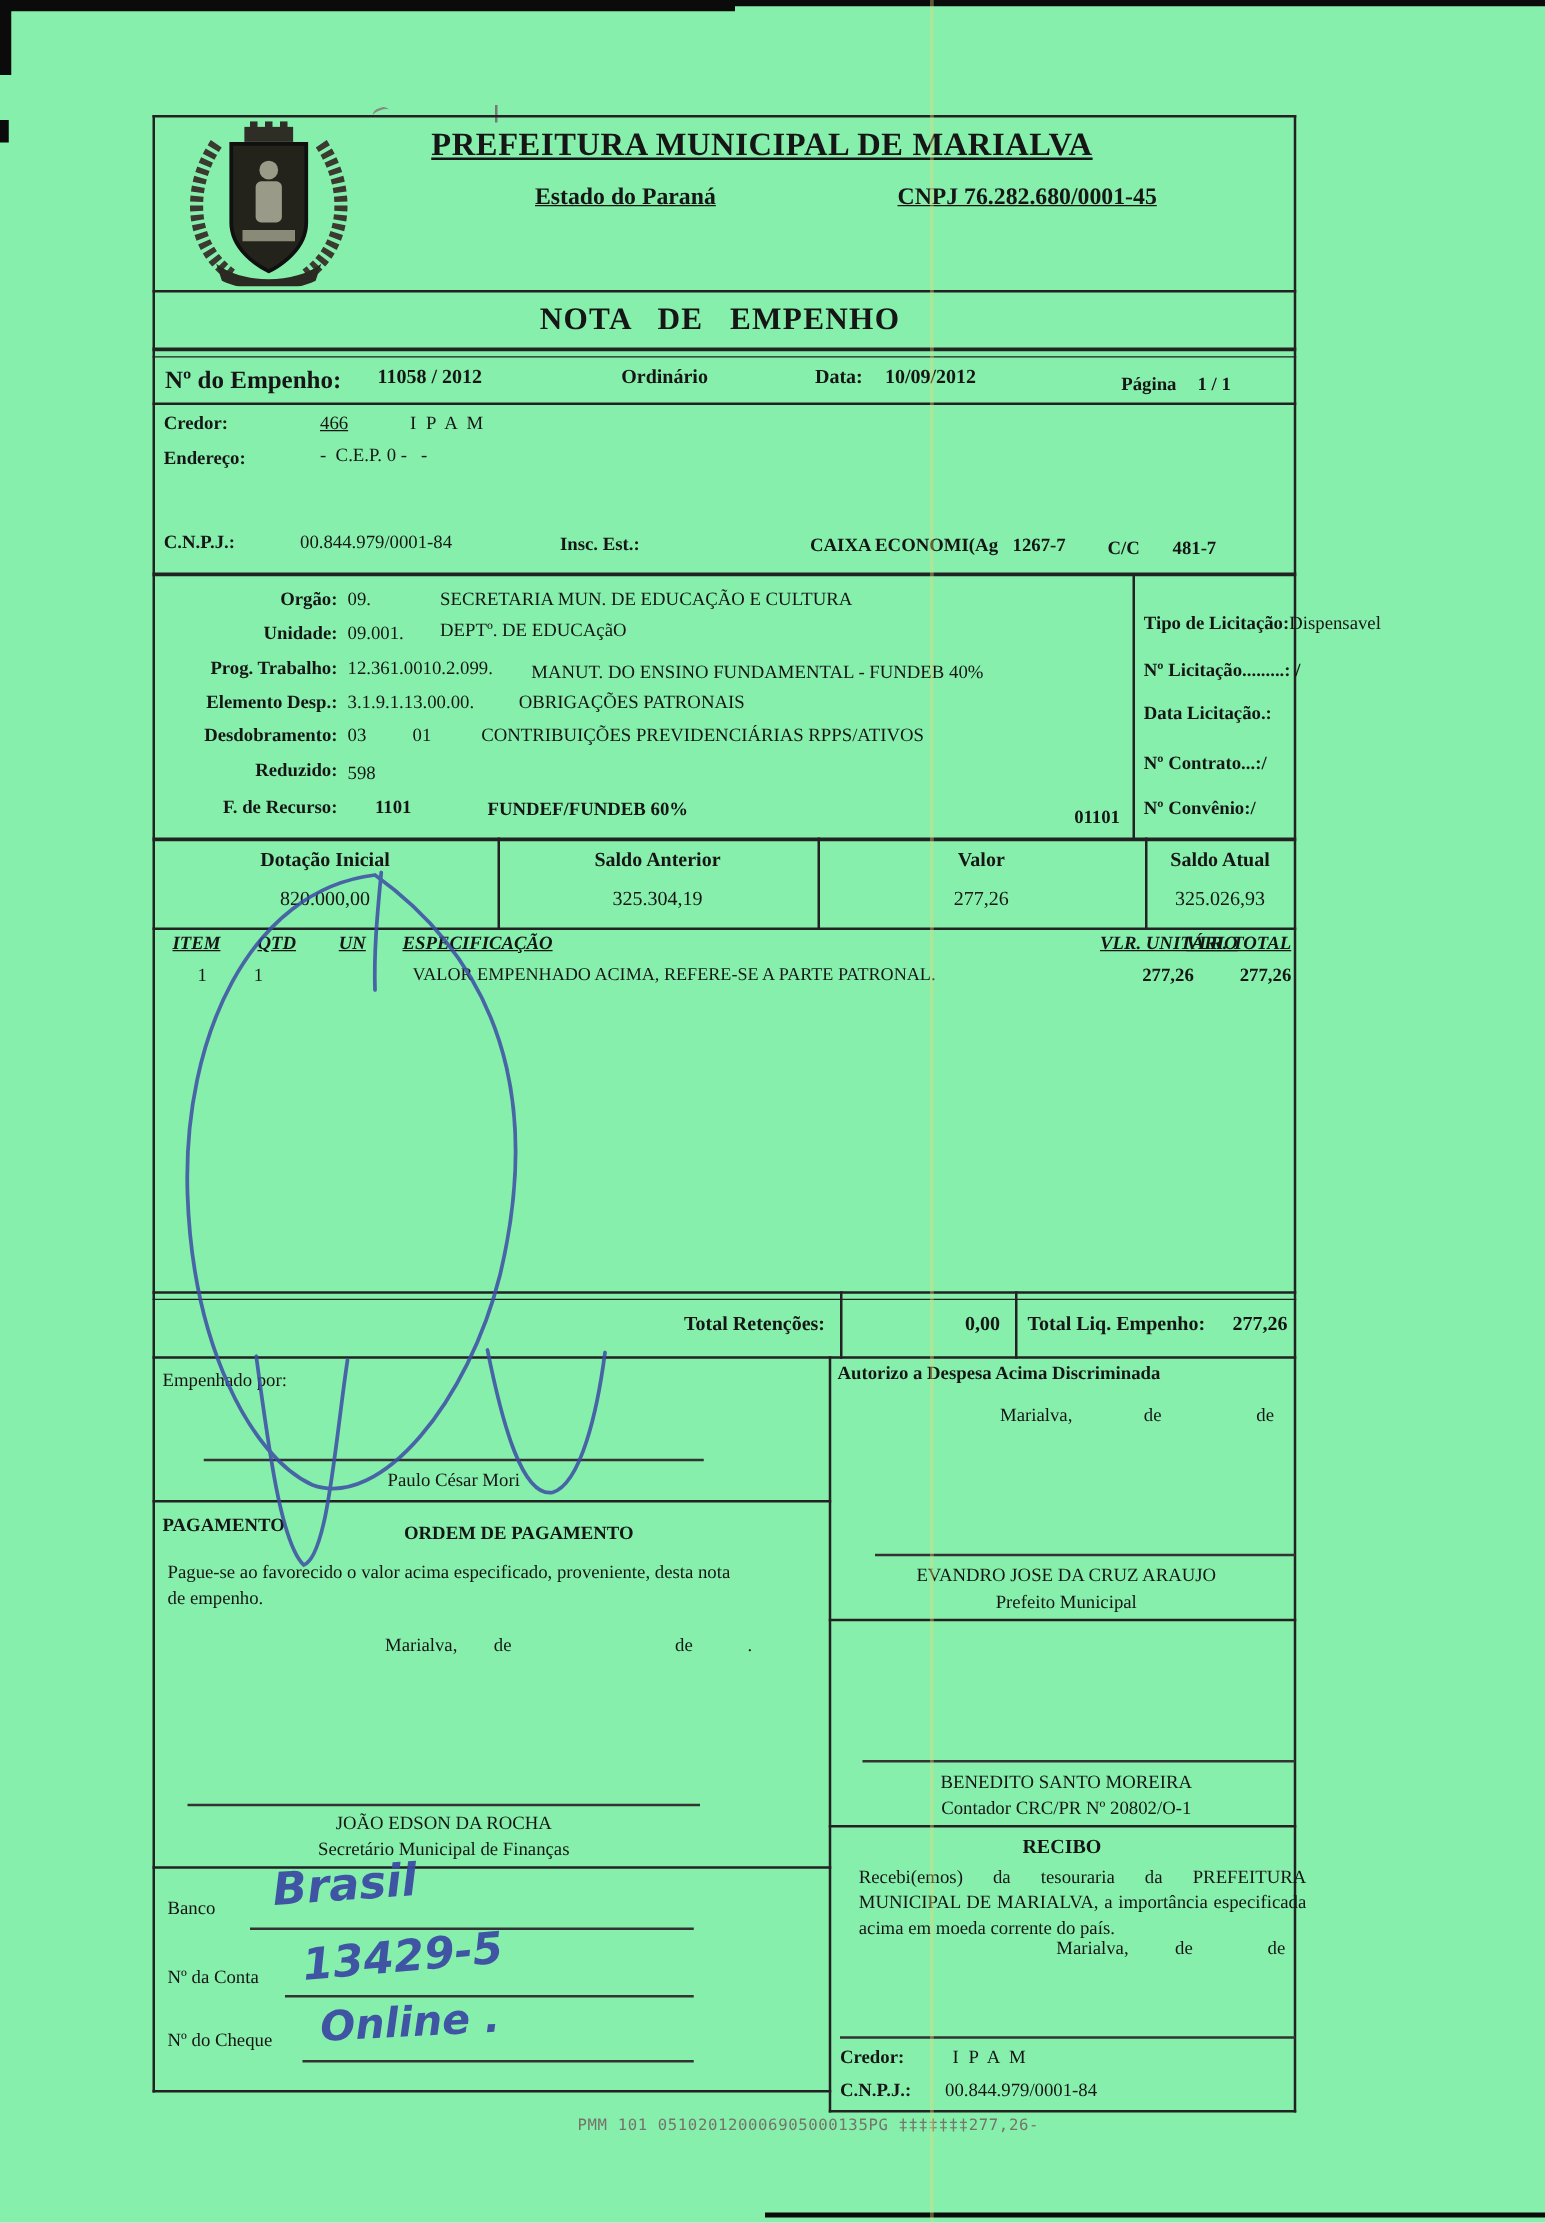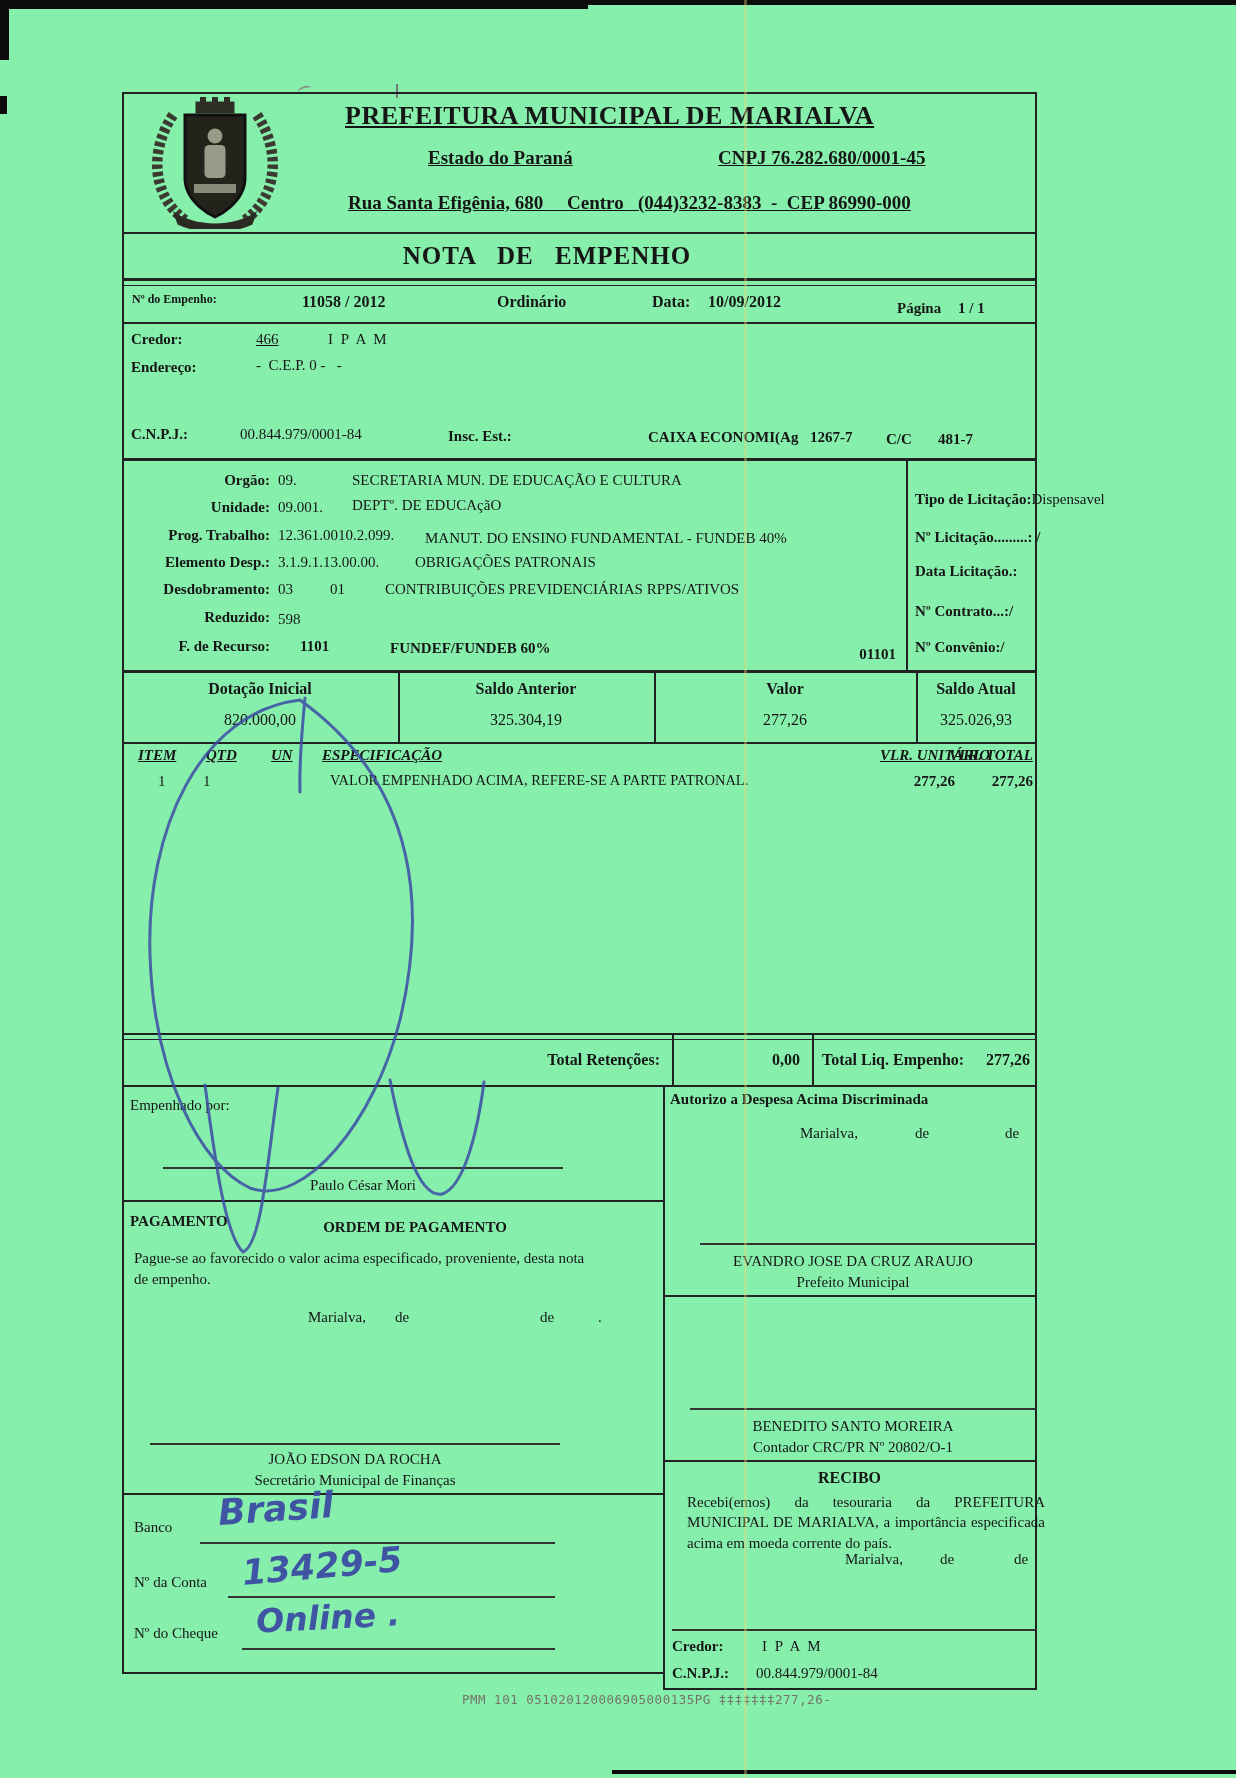--- a/index.html
+++ b/index.html
@@ -46,28 +46,27 @@
       <path d="M30,12 L70,12 L70,54 C70,71 50,80 50,80 C50,80 30,71 30,54 Z" fill="#23231c" stroke="#101010" stroke-width="2"></path>
       <circle cx="50" cy="26" r="5" fill="#9a9a88"></circle>
       <rect x="43" y="32" width="14" height="22" rx="3" fill="#9a9a88"></rect>
       <rect x="36" y="58" width="28" height="6" fill="#8a8a78"></rect>
       <path d="M22,76 C36,87 64,87 78,76 L75,85 C60,92 40,92 25,85 Z" fill="#2a2a22"></path>
     </svg>
   </div>
   <div class="t b u" style="left:345px;top:100px;font-size:26px;letter-spacing:.5px;">PREFEITURA MUNICIPAL DE MARIALVA</div>
   <div class="t b u" style="left:428px;top:147px;font-size:19px;">Estado do Paraná</div>
   <div class="t b u" style="left:718px;top:147px;font-size:19px;">CNPJ 76.282.680/0001-45</div>
-  <div class="t b u" style="left:348px;top:192px;font-size:19px;">Rua Santa Efigênia, 680     Centro   (044)3232-8383  -  CEP 86990-000</div>
   <div class="hl" style="left:122px;top:232px;width:915px;height:2px;"></div>
 
-  <div class="t b c" style="left:105px;top:241px;width:884px;font-size:25px;word-spacing:14px;letter-spacing:1px;">NOTA DE EMPENHO</div>
+  <div class="t b c" style="left:134px;top:241px;width:884px;font-size:25px;word-spacing:14px;letter-spacing:1px;">NOTA DE EMPENHO</div>
   <div class="hl" style="left:122px;top:278px;width:915px;height:3px;"></div>
   <div class="hl" style="left:122px;top:285px;width:915px;height:1px;"></div>
 
-  <div class="t b" style="left:132px;top:292px;font-size:12px;">Nº do Empenho:</div>
+  <div class="t b" style="left:132px;top:292px;font-size:20px;">Nº do Empenho:</div>
   <div class="t b" style="left:302px;top:292px;font-size:16px;">11058 / 2012</div>
   <div class="t b" style="left:497px;top:292px;font-size:16px;">Ordinário</div>
   <div class="t b" style="left:652px;top:292px;font-size:16px;">Data:</div>
   <div class="t b" style="left:708px;top:292px;font-size:16px;">10/09/2012</div>
   <div class="t b" style="left:897px;top:299px;font-size:15px;">Página</div>
   <div class="t b" style="left:958px;top:299px;font-size:15px;">1 / 1</div>
   <div class="hl" style="left:122px;top:322px;width:915px;height:2px;"></div>
 
   <div class="t b" style="left:131px;top:330px;">Credor:</div>
   <div class="t" style="left:256px;top:330px;text-decoration:underline;">466</div>

